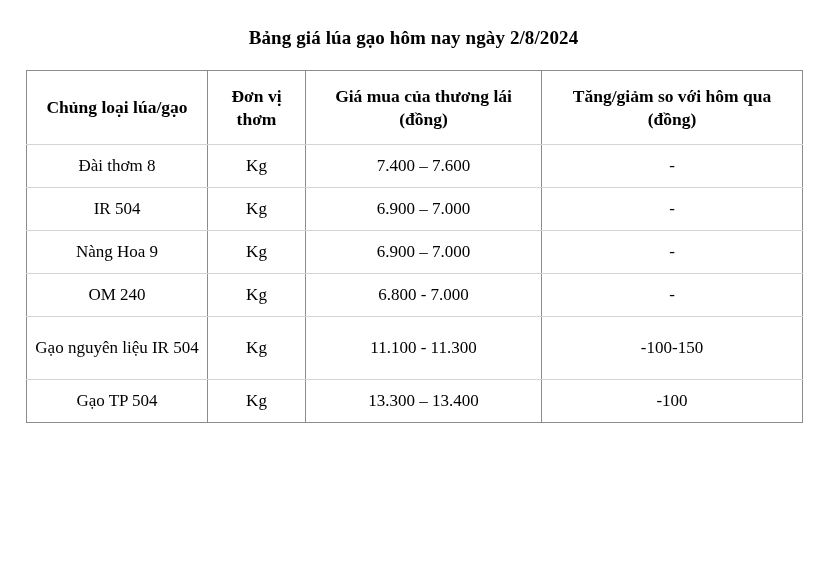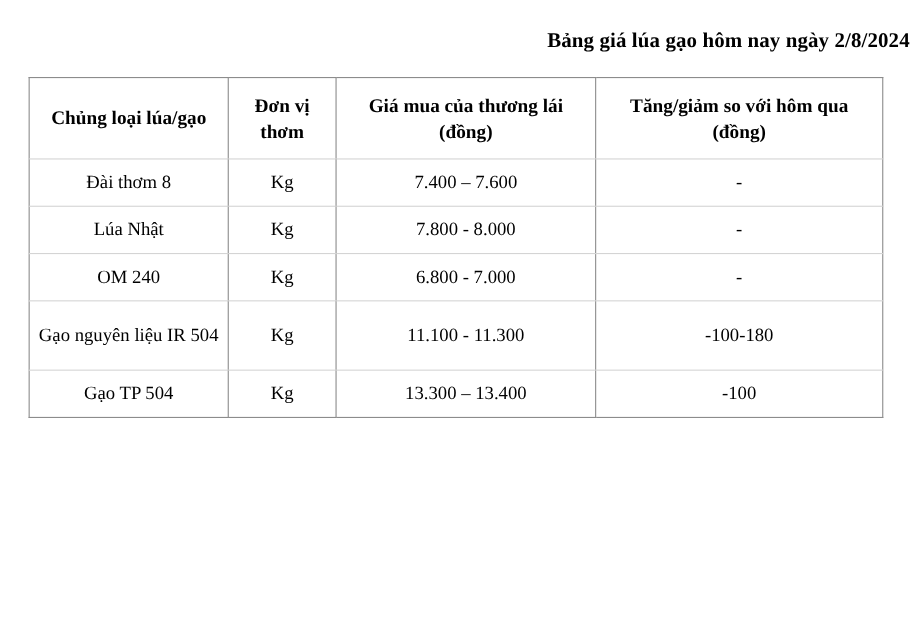--- a/index.html
+++ b/index.html
@@ -20,21 +20,21 @@
     width: 827px;
     height: 576px;
     box-sizing: border-box;
   }
 
   .page-title {
     position: absolute;
     left: 0;
     top: 27px;
     width: 827px;
-    text-align: right;
+    text-align: center;
     font-size: 19px;
     font-weight: bold;
     letter-spacing: 0.1px;
     line-height: 1.2;
   }
 
   .table-wrap {
     position: absolute;
     left: 26px;
     top: 70px;
@@ -133,36 +133,42 @@
         </tr>
       </thead>
       <tbody id="table-body">
           <tr>
             <td class="cell-name">Đài thơm 8</td>
             <td class="cell-unit">Kg</td>
             <td class="cell-price">7.400 – 7.600</td>
             <td class="cell-change">-</td>
           </tr>
           <tr>
-            <td class="cell-name">Lúa Nhật</td>
+            <td class="cell-name">IR 504</td>
             <td class="cell-unit">Kg</td>
-            <td class="cell-price">7.800 - 8.000</td>
+            <td class="cell-price">6.900 – 7.000</td>
+            <td class="cell-change">-</td>
+          </tr>
+          <tr>
+            <td class="cell-name">Nàng Hoa 9</td>
+            <td class="cell-unit">Kg</td>
+            <td class="cell-price">6.900 – 7.000</td>
             <td class="cell-change">-</td>
           </tr>
           <tr>
             <td class="cell-name">OM 240</td>
             <td class="cell-unit">Kg</td>
             <td class="cell-price">6.800 - 7.000</td>
             <td class="cell-change">-</td>
           </tr>
           <tr class="tall">
             <td class="cell-name">Gạo nguyên liệu IR 504</td>
             <td class="cell-unit">Kg</td>
             <td class="cell-price">11.100 - 11.300</td>
-            <td class="cell-change">-100-180</td>
+            <td class="cell-change">-100-150</td>
           </tr>
           <tr>
             <td class="cell-name">Gạo TP 504</td>
             <td class="cell-unit">Kg</td>
             <td class="cell-price">13.300 – 13.400</td>
             <td class="cell-change">-100</td>
           </tr>
         </tbody>
     </table>
   </div>

